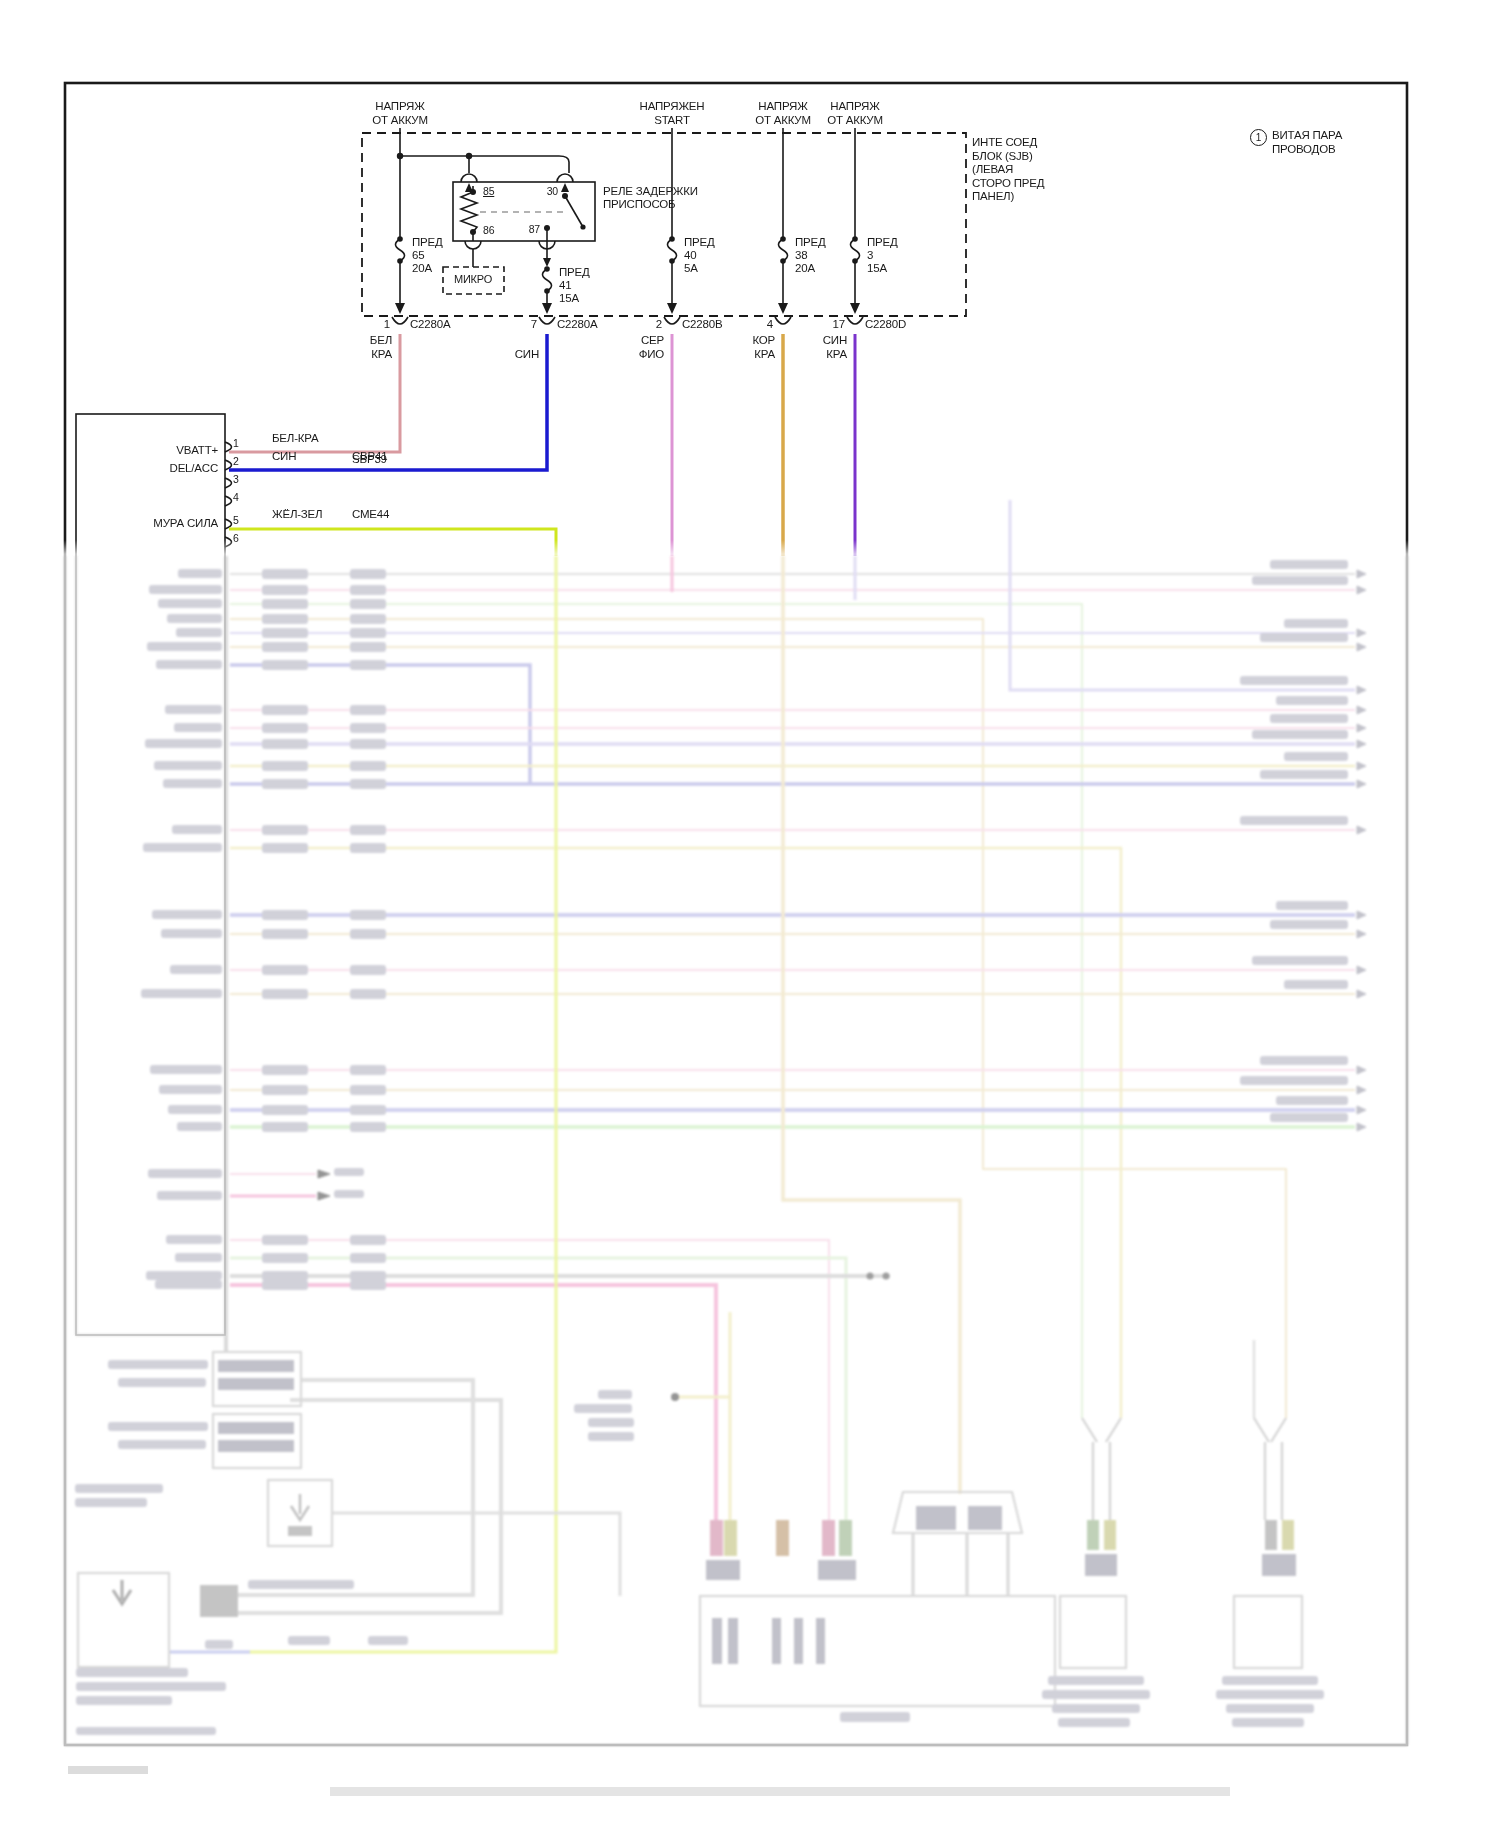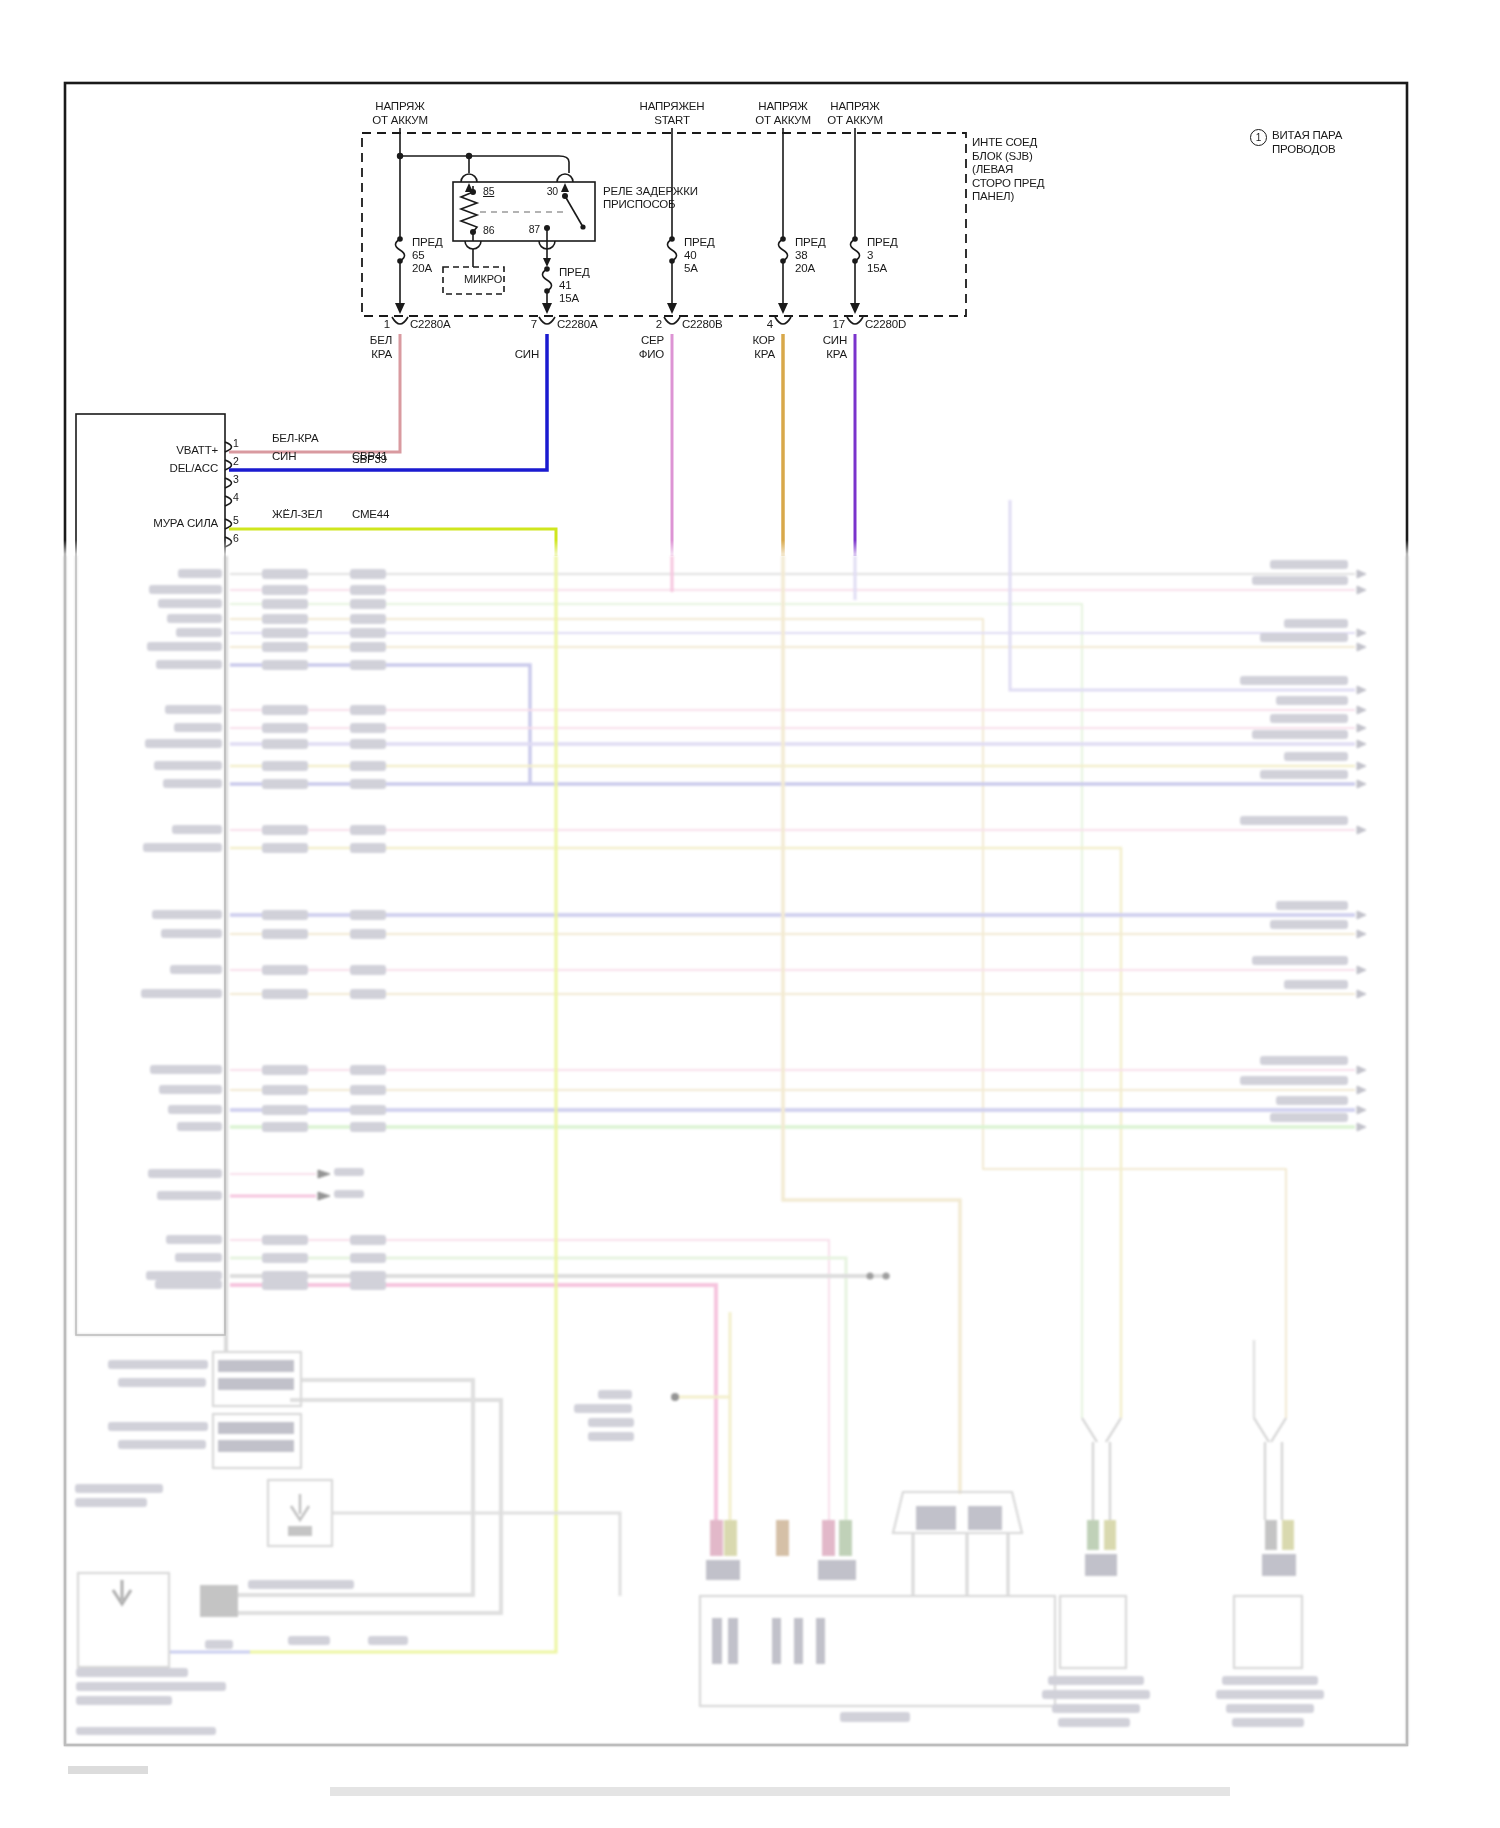--- a/index.html
+++ b/index.html
@@ -121,21 +121,21 @@
       <div class="txt" style="left: 972px; top: 176.5px;">СТОРО ПРЕД</div>
       <div class="txt" style="left: 972px; top: 190px;">ПАНЕЛ)</div>
       <div class="txt" style="left: 1272px; top: 129px;">ВИТАЯ ПАРА</div>
       <div class="txt" style="left: 1272px; top: 143px;">ПРОВОДОВ</div>
       <div class="txt" style="left: 603px; top: 185px;">РЕЛЕ ЗАДЕРЖКИ</div>
       <div class="txt" style="left: 603px; top: 198px;">ПРИСПОСОБ</div>
       <div class="txt" style="left: 483px; top: 186px; font-size: 10.5px; text-decoration: underline;">85</div>
       <div class="txt" style="left: 483px; top: 225px; font-size: 10.5px;">86</div>
       <div class="txt ra" style="left: 558px; top: 186px; font-size: 10.5px;">30</div>
       <div class="txt ra" style="left: 540px; top: 224px; font-size: 10.5px;">87</div>
-      <div class="txt ctr" style="left: 473px; top: 274px; font-size: 11px; padding-left: 20px;">МИКРО</div>
+      <div class="txt ctr" style="left: 473px; top: 274px; font-size: 11px;">МИКРО</div>
       <div class="txt" style="left: 412px; top: 236px;">ПРЕД</div>
       <div class="txt" style="left: 412px; top: 249px;">65</div>
       <div class="txt" style="left: 412px; top: 262px;">20А</div>
       <div class="txt" style="left: 559px; top: 266px;">ПРЕД</div>
       <div class="txt" style="left: 559px; top: 279px;">41</div>
       <div class="txt" style="left: 559px; top: 292px;">15А</div>
       <div class="txt" style="left: 684px; top: 236px;">ПРЕД</div>
       <div class="txt" style="left: 684px; top: 249px;">40</div>
       <div class="txt" style="left: 684px; top: 262px;">5А</div>
       <div class="txt" style="left: 795px; top: 236px;">ПРЕД</div>

